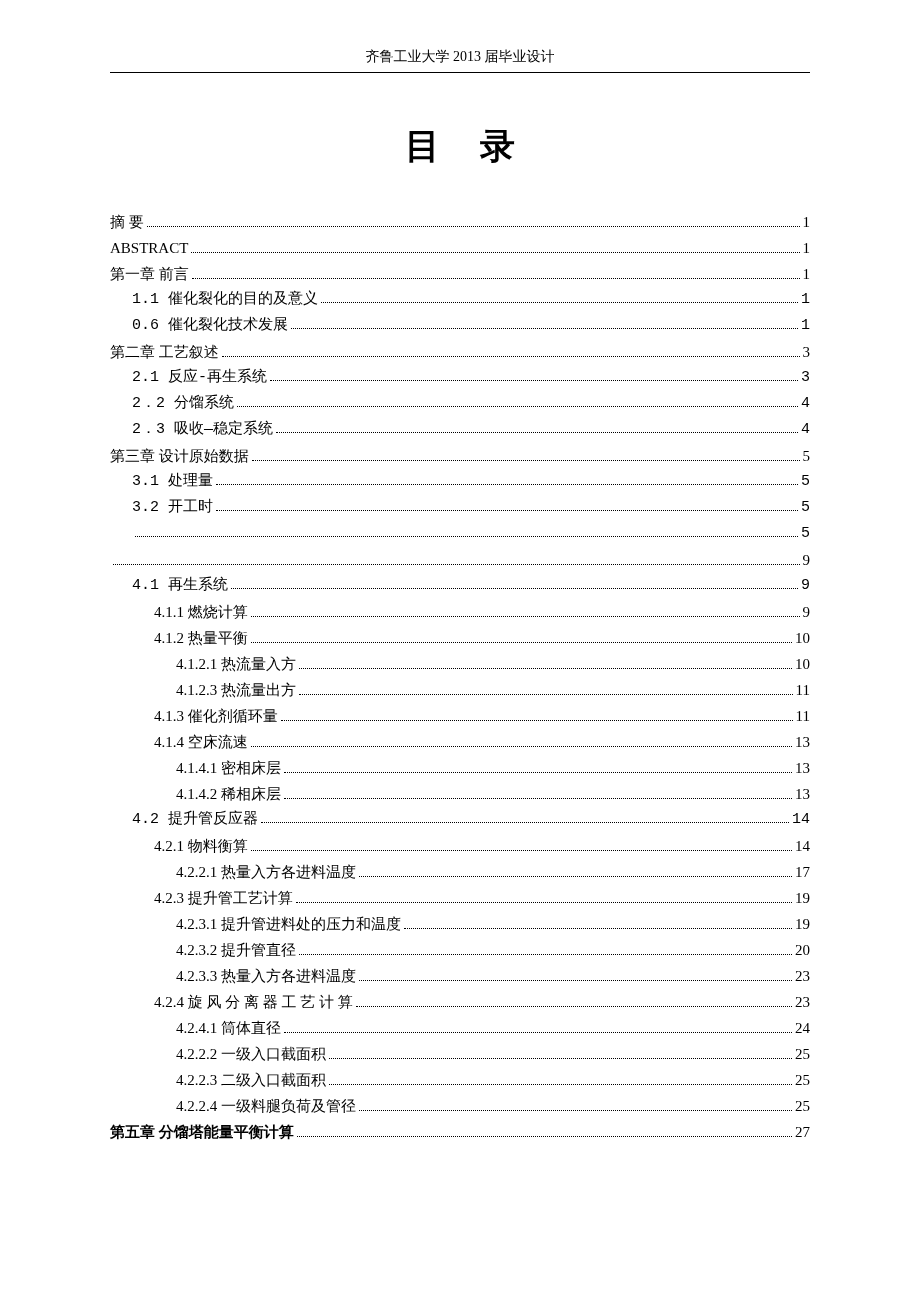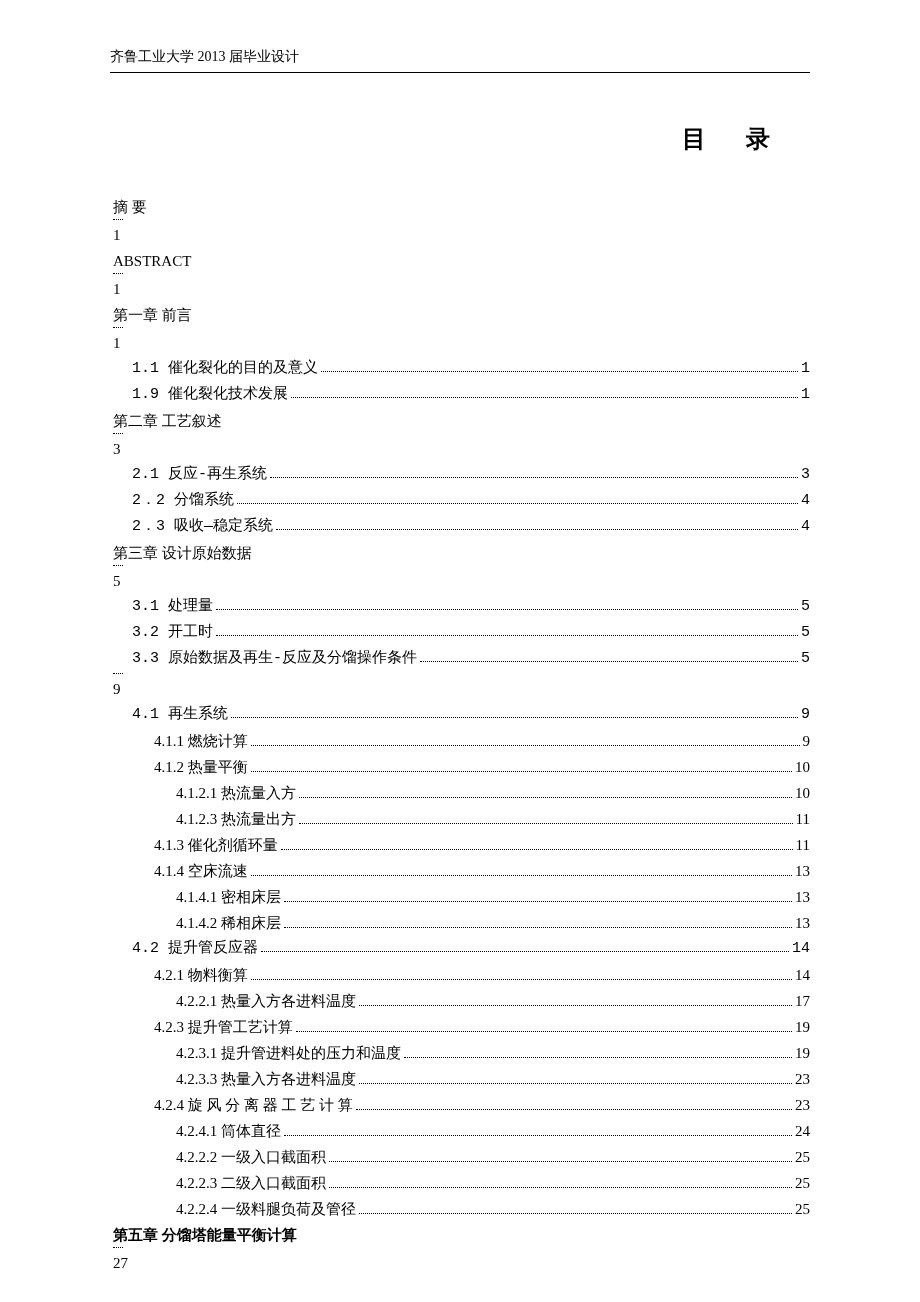--- a/index.html
+++ b/index.html
@@ -12,33 +12,33 @@
       font-family: "SimSun", "宋体", serif;
       width: 920px;
       height: 1302px;
       position: relative;
     }
     .page {
       width: 920px;
       padding: 60px 110px 0 110px;
     }
     .header {
-      text-align: left;
+      text-align: center;
       font-size: 14px;
       margin-bottom: 6px;
       margin-top: -12px;
     }
     .hr-line {
       border: none;
       border-top: 1px solid #000;
       margin-bottom: 50px;
     }
     .title {
-      text-align: right;
-      font-size: 24px;
+      text-align: center;
+      font-size: 35px;
       font-weight: bold;
       letter-spacing: 40px;
       margin-bottom: 40px;
       padding-left: 40px;
     }
     .toc-entry {
       display: flex;
       align-items: baseline;
       font-size: 15px;
       line-height: 1.6;
@@ -50,21 +50,21 @@
     .dots {
       flex: 1;
       border-bottom: 1.5px dotted #000;
       margin: 0 3px 3px 3px;
       min-width: 10px;
       height: 0.8em;
     }
     .toc-page {
       white-space: nowrap;
     }
-    .level-0 { padding-left: 0; flex-direction: column; }
+    .level-0 { padding-left: 0; }
     .level-1 { padding-left: 22px; font-family: Liberation Mono, monospace; }
     .level-2 { padding-left: 44px; }
     .level-3 { padding-left: 66px; align-items: center; }
     .section-gap {
     }
     .bold .toc-label {
       font-weight: bold;
     }
   </style>
 </head>
@@ -89,21 +89,21 @@
         <span class="toc-label">第一章  前言</span>
         <span class="dots"></span>
         <span class="toc-page">1</span>
       </div>
       <div class="toc-entry level-1 section-gap">
         <span class="toc-label">1.1 催化裂化的目的及意义</span>
         <span class="dots"></span>
         <span class="toc-page">1</span>
       </div>
       <div class="toc-entry level-1">
-        <span class="toc-label">1.9 催化裂化技术发展</span>
+        <span class="toc-label">0.6 催化裂化技术发展</span>
         <span class="dots"></span>
         <span class="toc-page">1</span>
       </div>
       <div class="toc-entry level-0 section-gap">
         <span class="toc-label">第二章  工艺叙述</span>
         <span class="dots"></span>
         <span class="toc-page">3</span>
       </div>
       <div class="toc-entry level-1 section-gap">
         <span class="toc-label">2.1 反应-再生系统</span>
@@ -129,21 +129,20 @@
         <span class="toc-label">3.1 处理量    </span>
         <span class="dots"></span>
         <span class="toc-page">5</span>
       </div>
       <div class="toc-entry level-1">
         <span class="toc-label">3.2 开工时    </span>
         <span class="dots"></span>
         <span class="toc-page">5</span>
       </div>
       <div class="toc-entry level-1">
-        <span class="toc-label">3.3 原始数据及再生-反应及分馏操作条件</span>
         <span class="dots"></span>
         <span class="toc-page">5</span>
       </div>
       <div class="toc-entry level-0 section-gap">
         <span class="dots"></span>
         <span class="toc-page">9</span>
       </div>
       <div class="toc-entry level-1 section-gap">
         <span class="toc-label">4.1     再生系统</span>
         <span class="dots"></span>
@@ -206,20 +205,25 @@
       </div>
       <div class="toc-entry level-2">
         <span class="toc-label">4.2.3  提升管工艺计算</span>
         <span class="dots"></span>
         <span class="toc-page">19</span>
       </div>
       <div class="toc-entry level-3">
         <span class="toc-label">4.2.3.1 提升管进料处的压力和温度</span>
         <span class="dots"></span>
         <span class="toc-page">19</span>
+      </div>
+      <div class="toc-entry level-3">
+        <span class="toc-label">4.2.3.2 提升管直径</span>
+        <span class="dots"></span>
+        <span class="toc-page">20</span>
       </div>
       <div class="toc-entry level-3">
         <span class="toc-label">4.2.3.3  热量入方各进料温度</span>
         <span class="dots"></span>
         <span class="toc-page">23</span>
       </div>
       <div class="toc-entry level-2">
         <span class="toc-label">4.2.4 旋 风 分 离 器 工 艺 计 算</span>
         <span class="dots"></span>
         <span class="toc-page">23</span>

